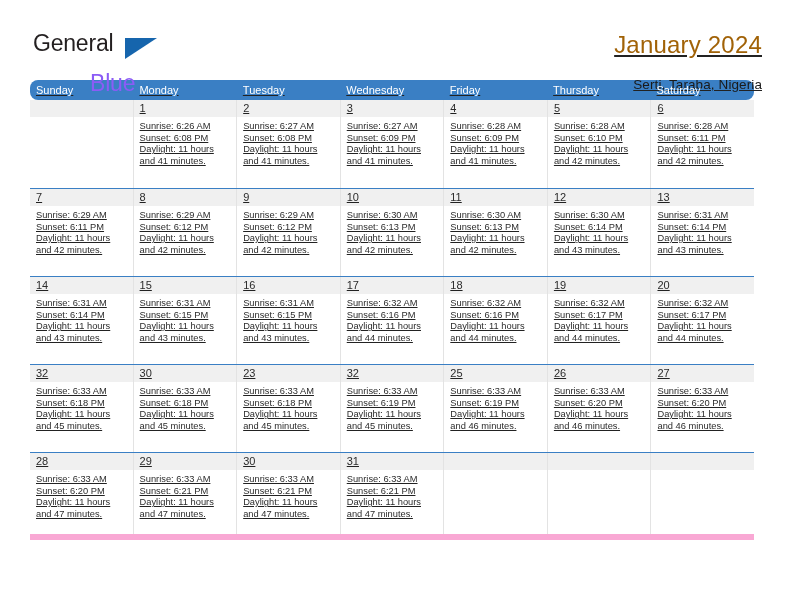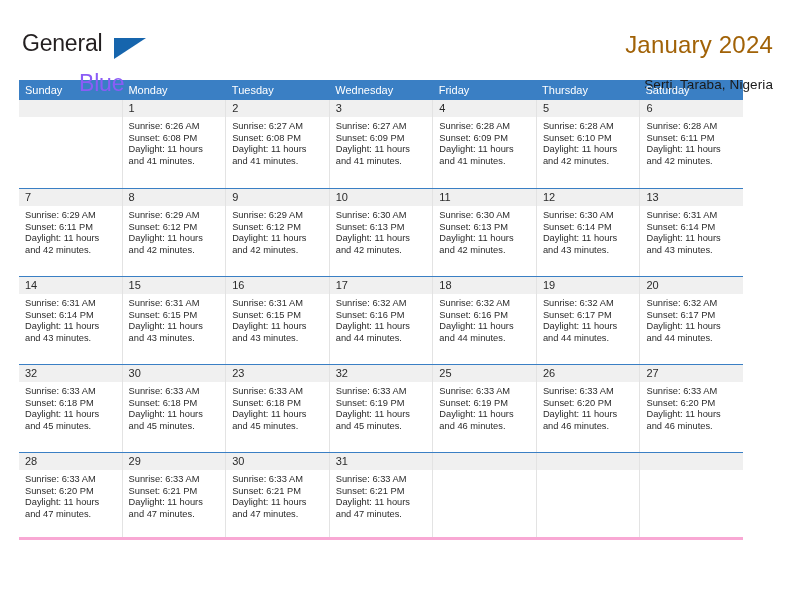--- a/index.html
+++ b/index.html
@@ -12,21 +12,22 @@
     background: #ffffff;
     font-family: "Liberation Sans", sans-serif;
     color: #222222;
     overflow: hidden;
   }
   .page {
     position: relative;
     width: 792px;
     height: 612px;
     box-sizing: border-box;
-    padding: 0 19px;
+    padding: 0 30px;
+    text-decoration: underline;
   }
 
   
   .header {
     display: flex;
     align-items: flex-start;
     justify-content: space-between;
     padding-top: 30px;
     height: 68px;
     box-sizing: border-box;
@@ -85,41 +86,42 @@
 
   
   .calendar {
     margin-top: 12px;
     width: 724px;
   }
   .weekdays {
     display: flex;
     background: #3a7fc4;
     height: 20px;
+    border-radius: 8px;
   }
   .weekday {
     flex: 1 1 0;
     color: #ffffff;
     font-size: 11px;
     line-height: 20px;
     padding-left: 6px;
     box-sizing: border-box;
   }
 
   .week {
     display: flex;
     border-top: 1px solid #3a7fc4;
     height: 88px;
     box-sizing: border-box;
   }
   .week:first-of-type {
     border-top: none;
   }
   .week-last {
-    border-bottom: 3px solid #f9a8d4;
+    border-bottom: 6px solid #f9a8d4;
   }
 
   .daycell {
     flex: 1 1 0;
     box-sizing: border-box;
     border-right: 1px solid #e3e3e3;
     display: flex;
     flex-direction: column;
     overflow: hidden;
   }

